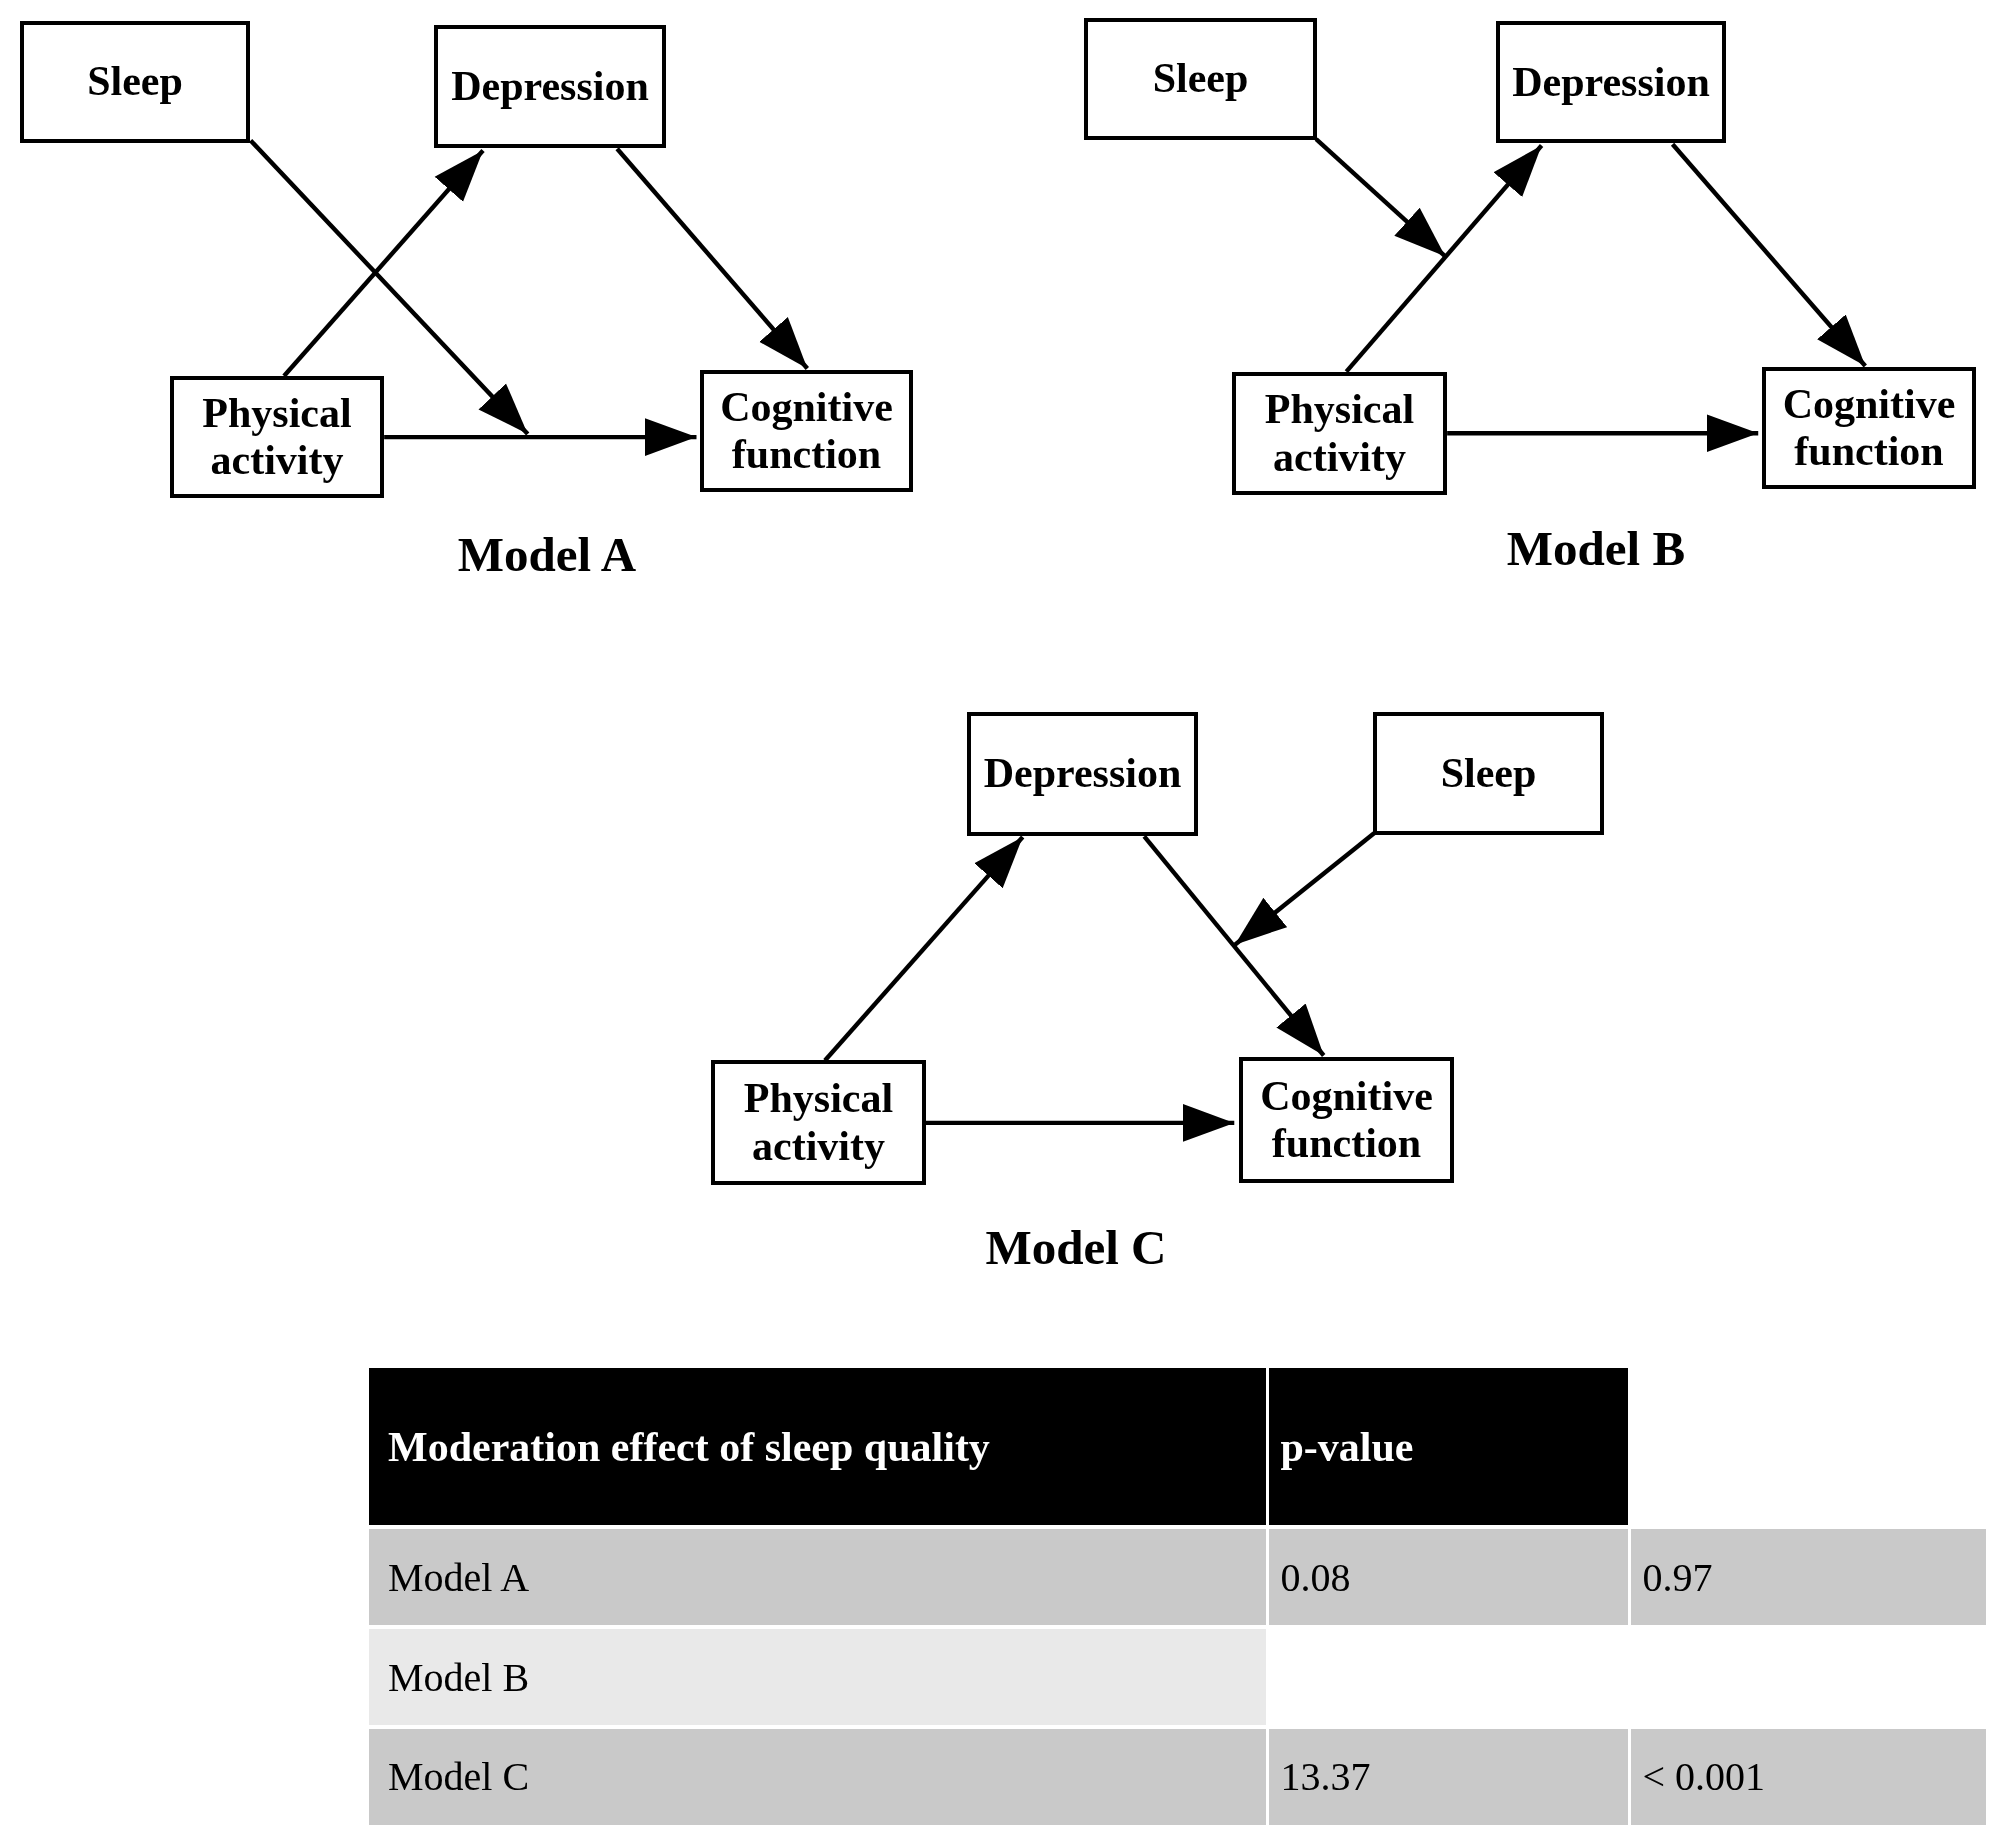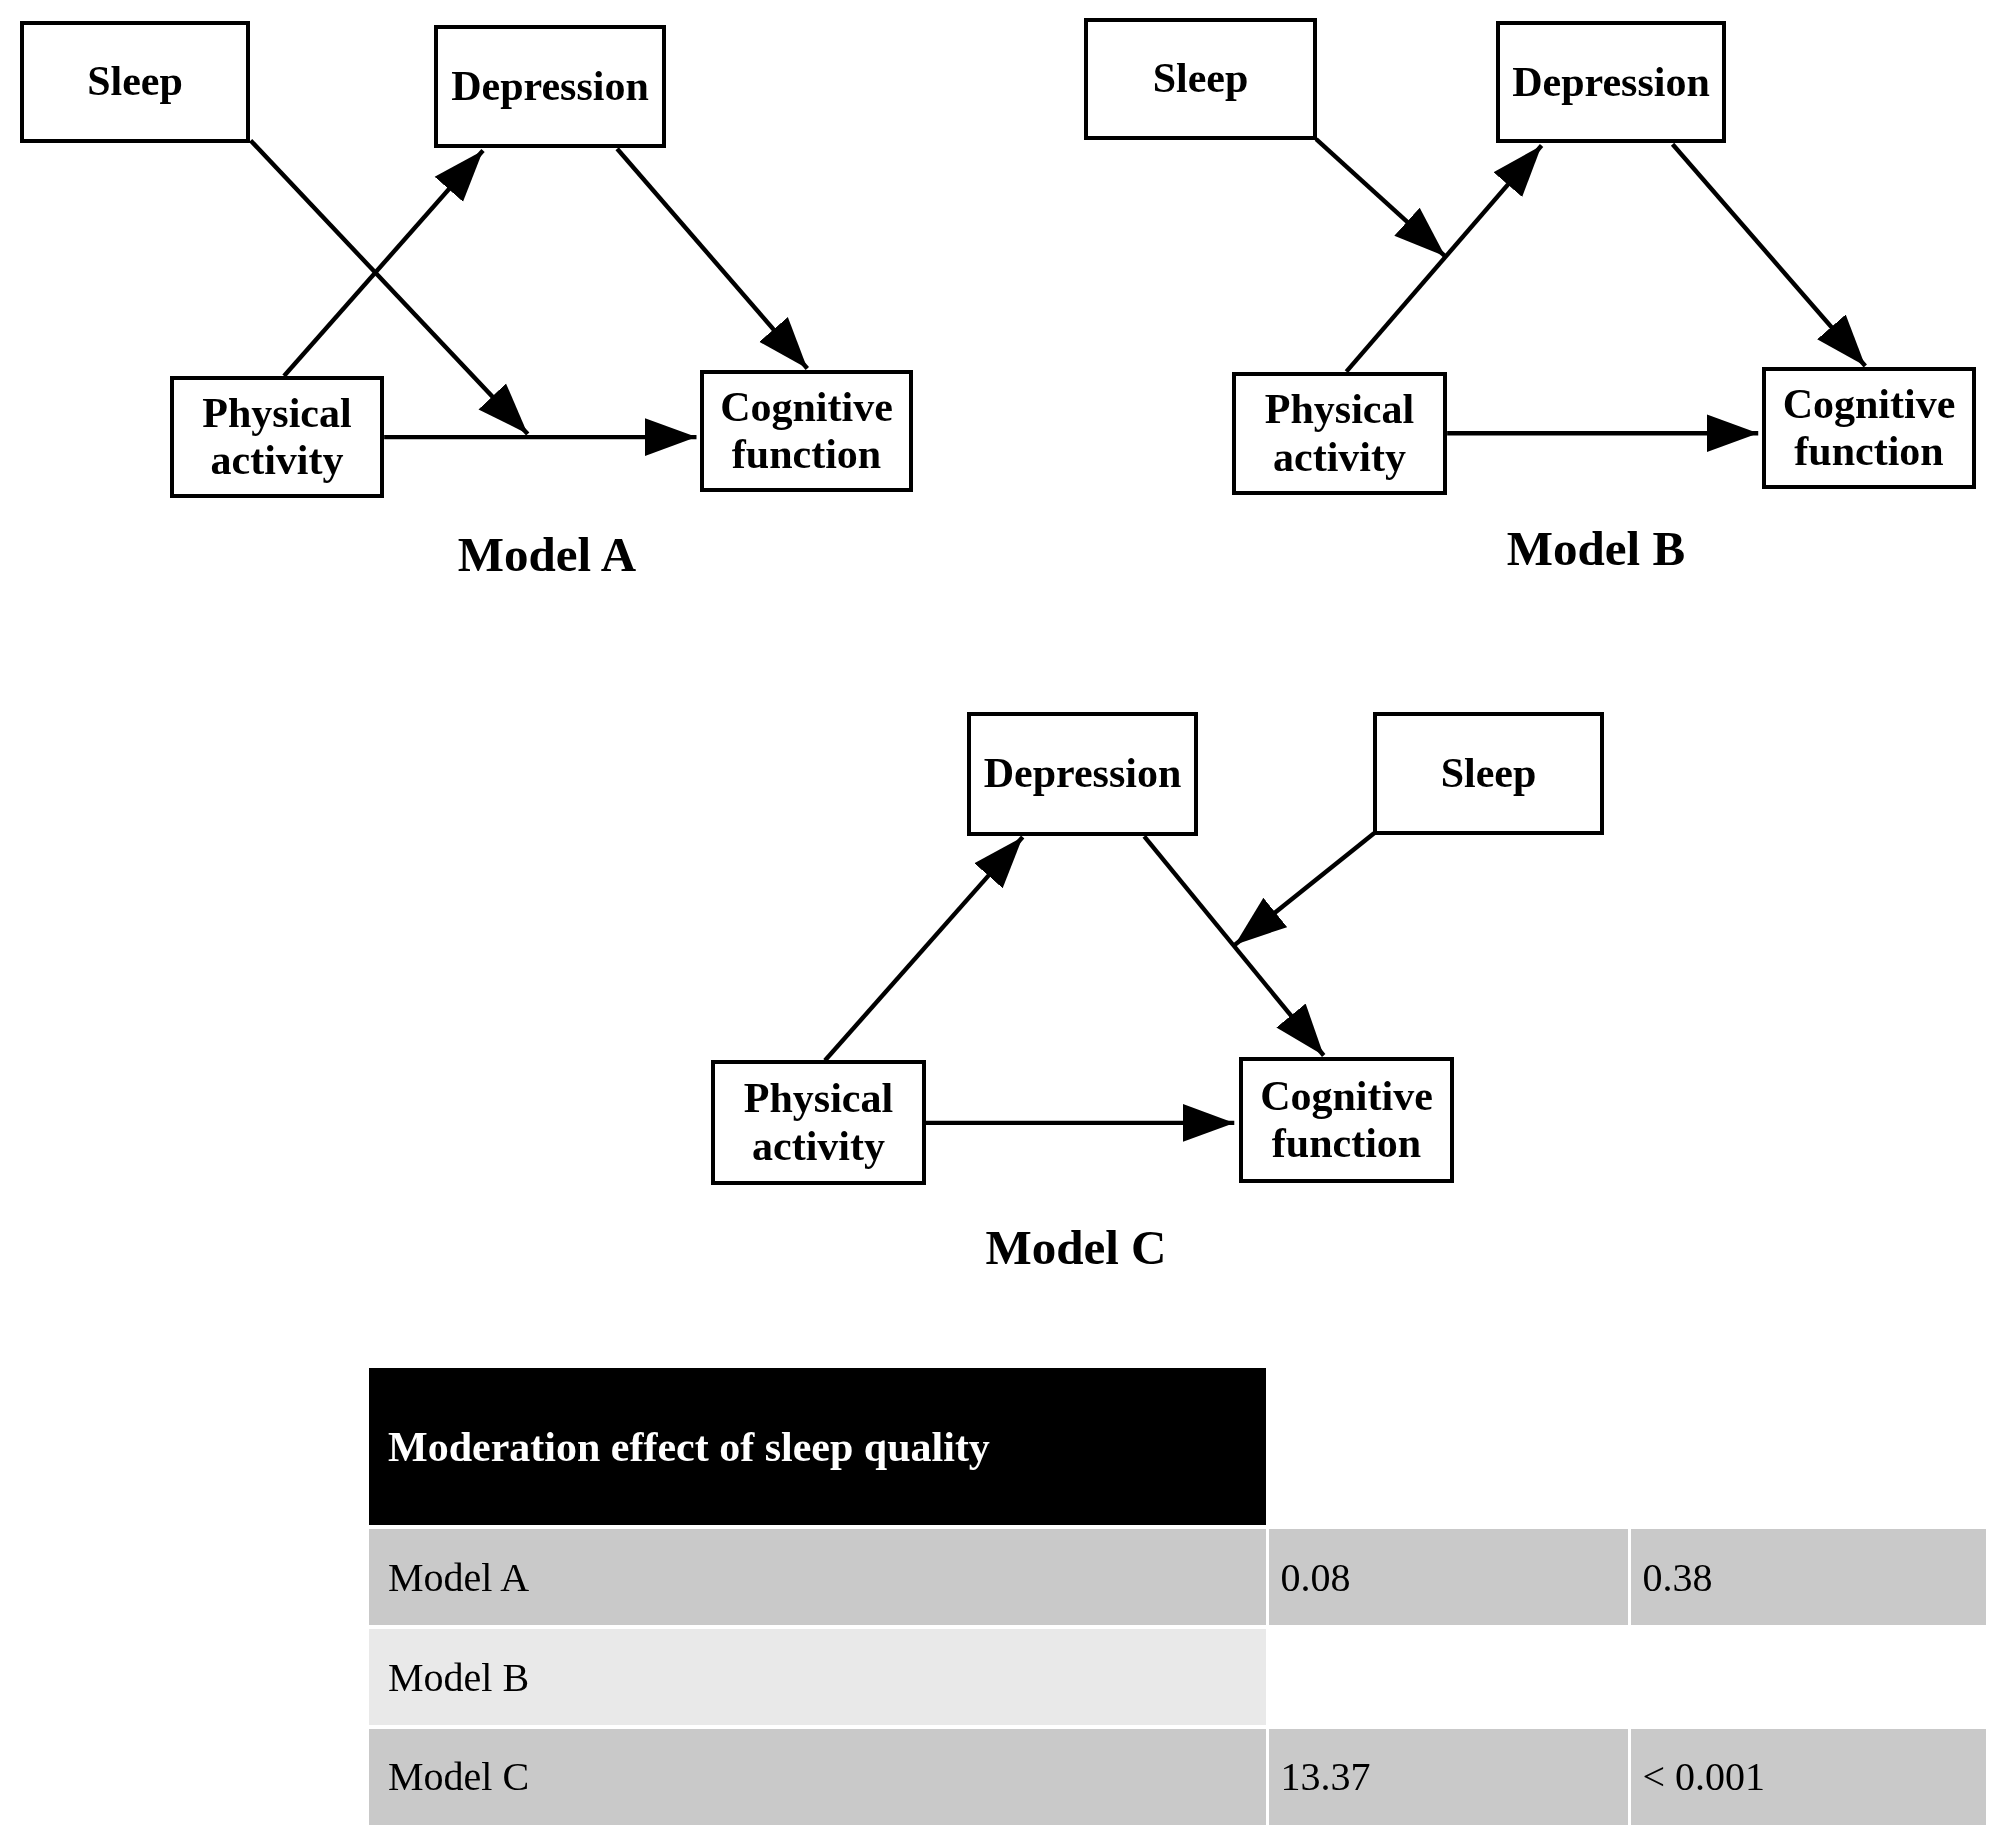--- a/index.html
+++ b/index.html
@@ -155,26 +155,27 @@
     <span>Physical activity</span>
   </div>
   <div class="node-box" style="left:1239px; top:1057px; width:215px; height:126px;">
     <span>Cognitive function</span>
   </div>
   <div class="model-caption" style="left:887px; top:1219px;">Model C</div>
 
   <div id="results-table">
     <div class="t-grid t-header-row">
       <div class="t-header-cell pad-wide">Moderation effect of sleep quality</div>
+      <div class="t-header-cell pad-narrow">p-value</div>
     </div>
 
     <div class="t-grid t-body-row first shade-dark">
       <div class="t-cell pad-wide">Model A</div>
       <div class="t-cell pad-narrow">0.08</div>
-      <div class="t-cell pad-narrow">0.38</div>
+      <div class="t-cell pad-narrow">0.97</div>
     </div>
 
     <div class="t-grid t-body-row shade-light">
       <div class="t-cell pad-wide">Model B</div>
     </div>
 
     <div class="t-grid t-body-row shade-dark">
       <div class="t-cell pad-wide">Model C</div>
       <div class="t-cell pad-narrow">13.37</div>
       <div class="t-cell pad-narrow">&lt; 0.001</div>

